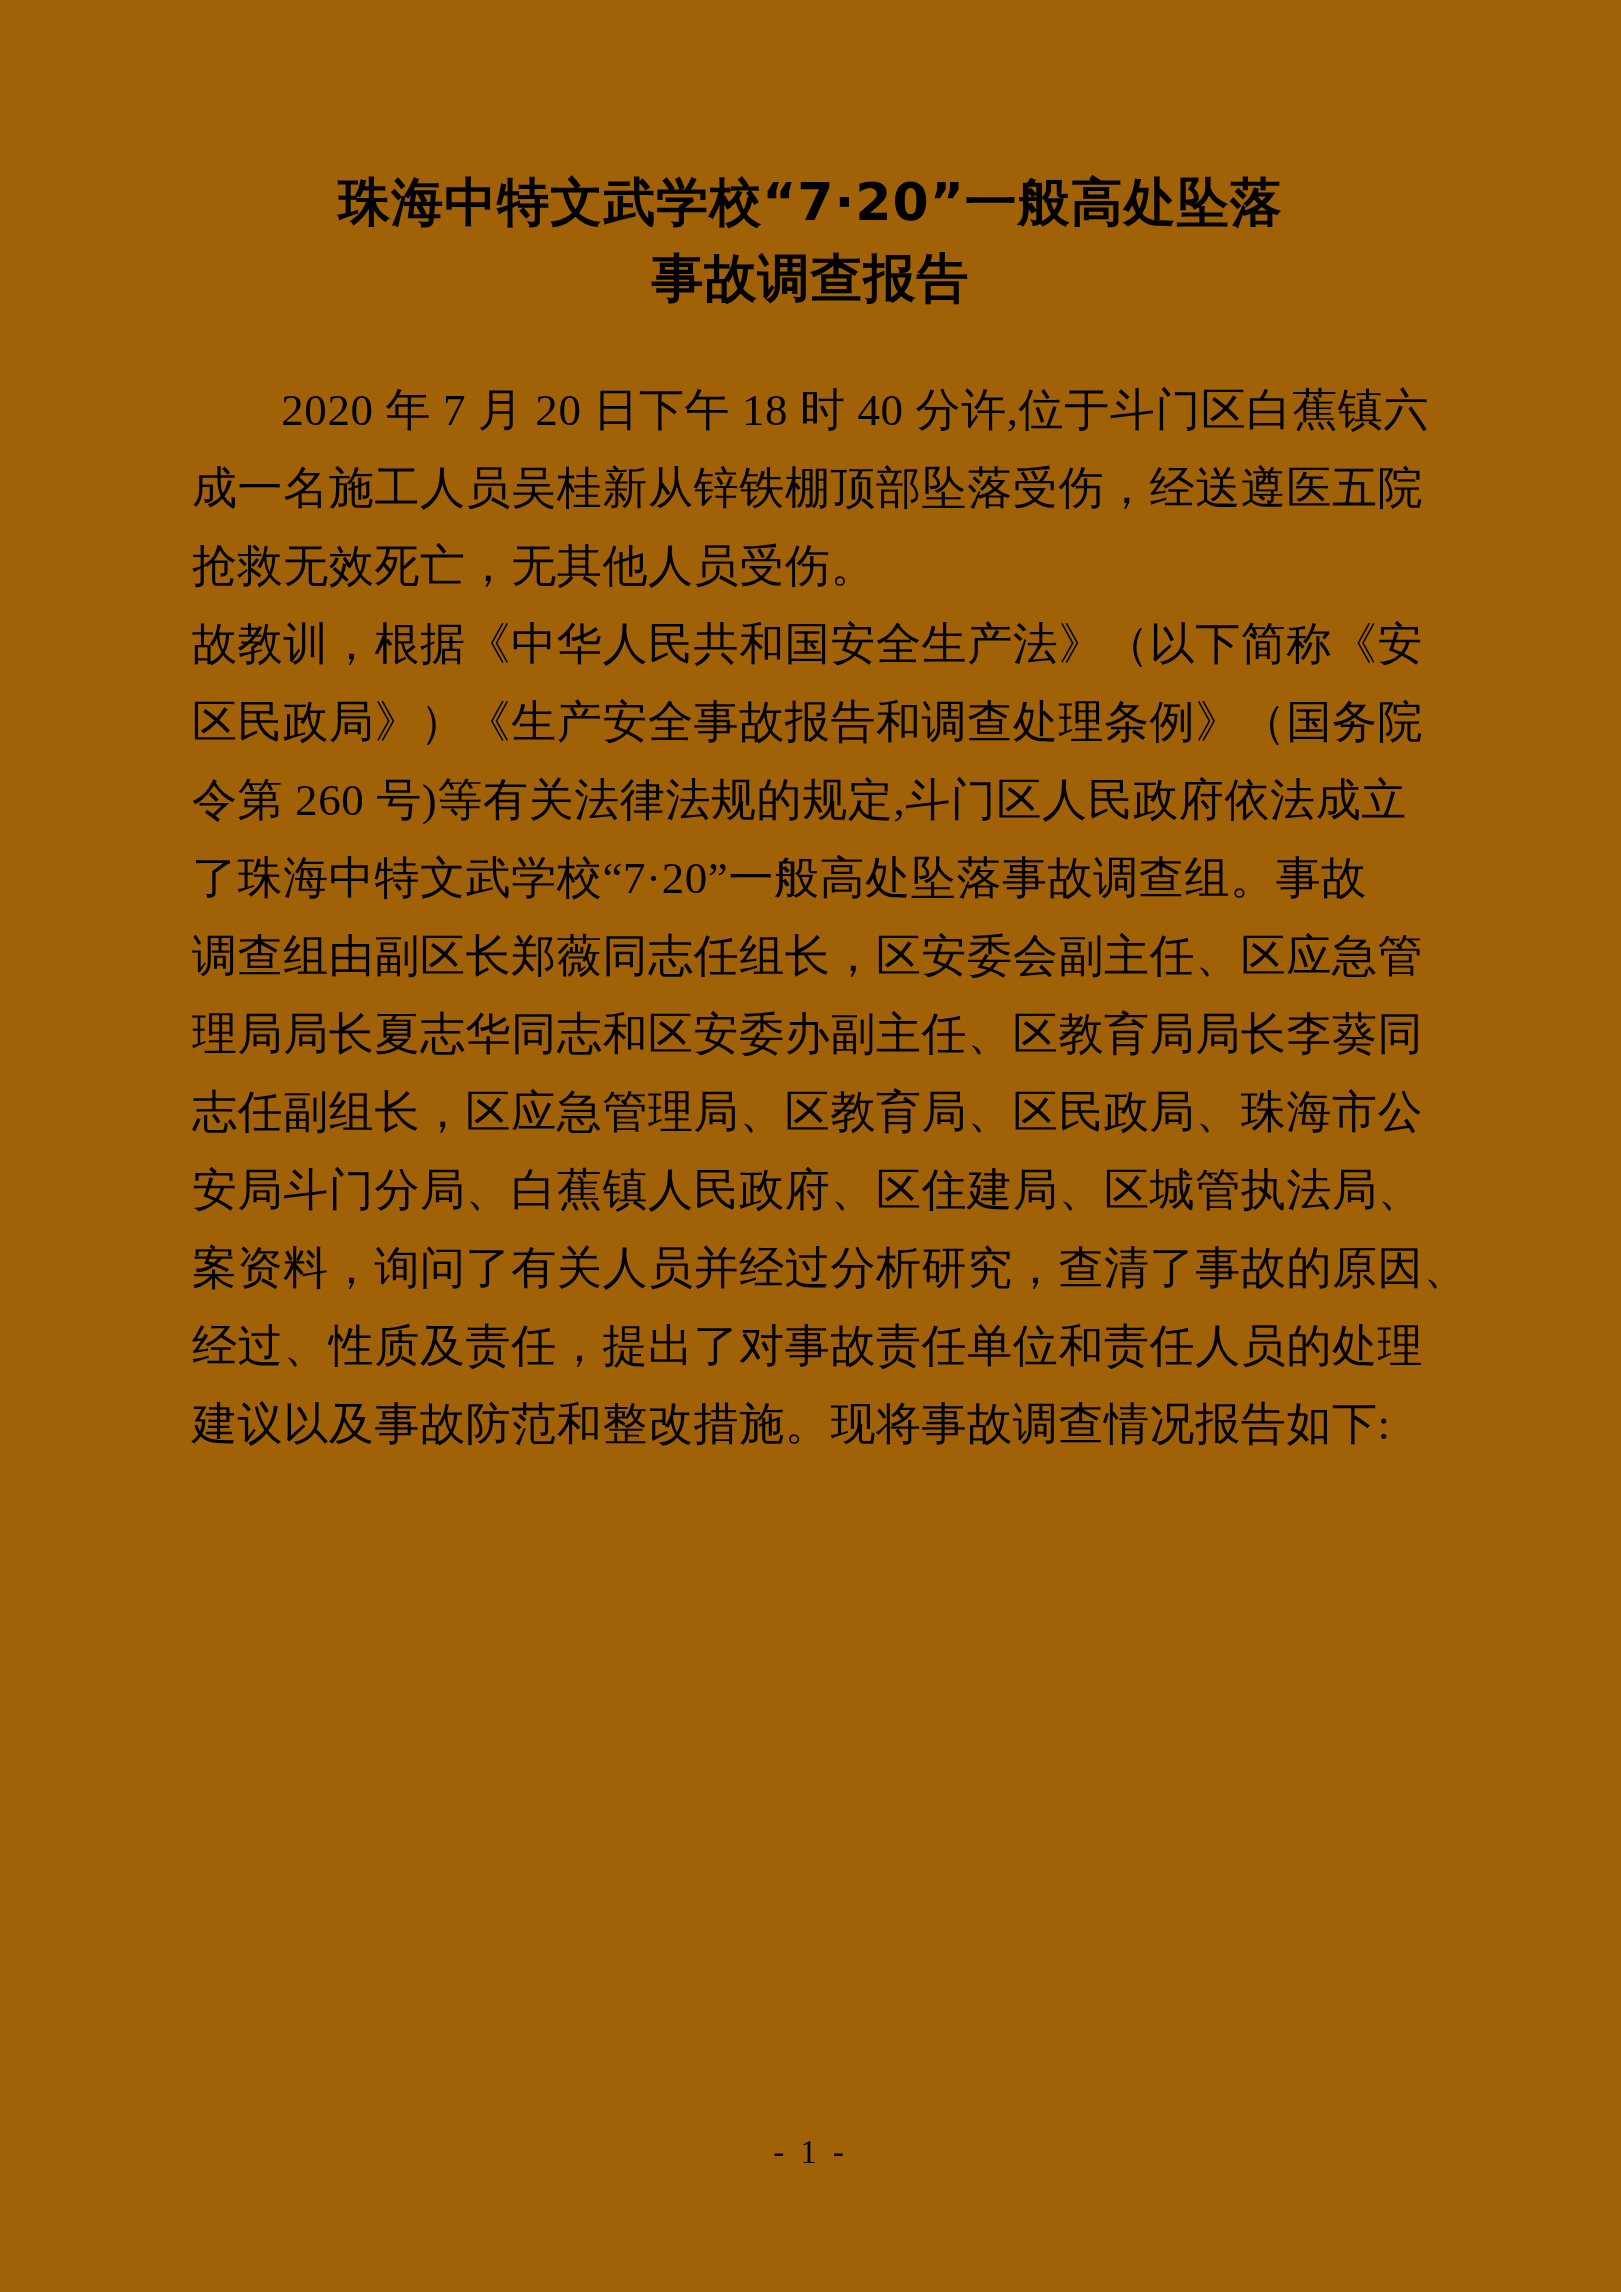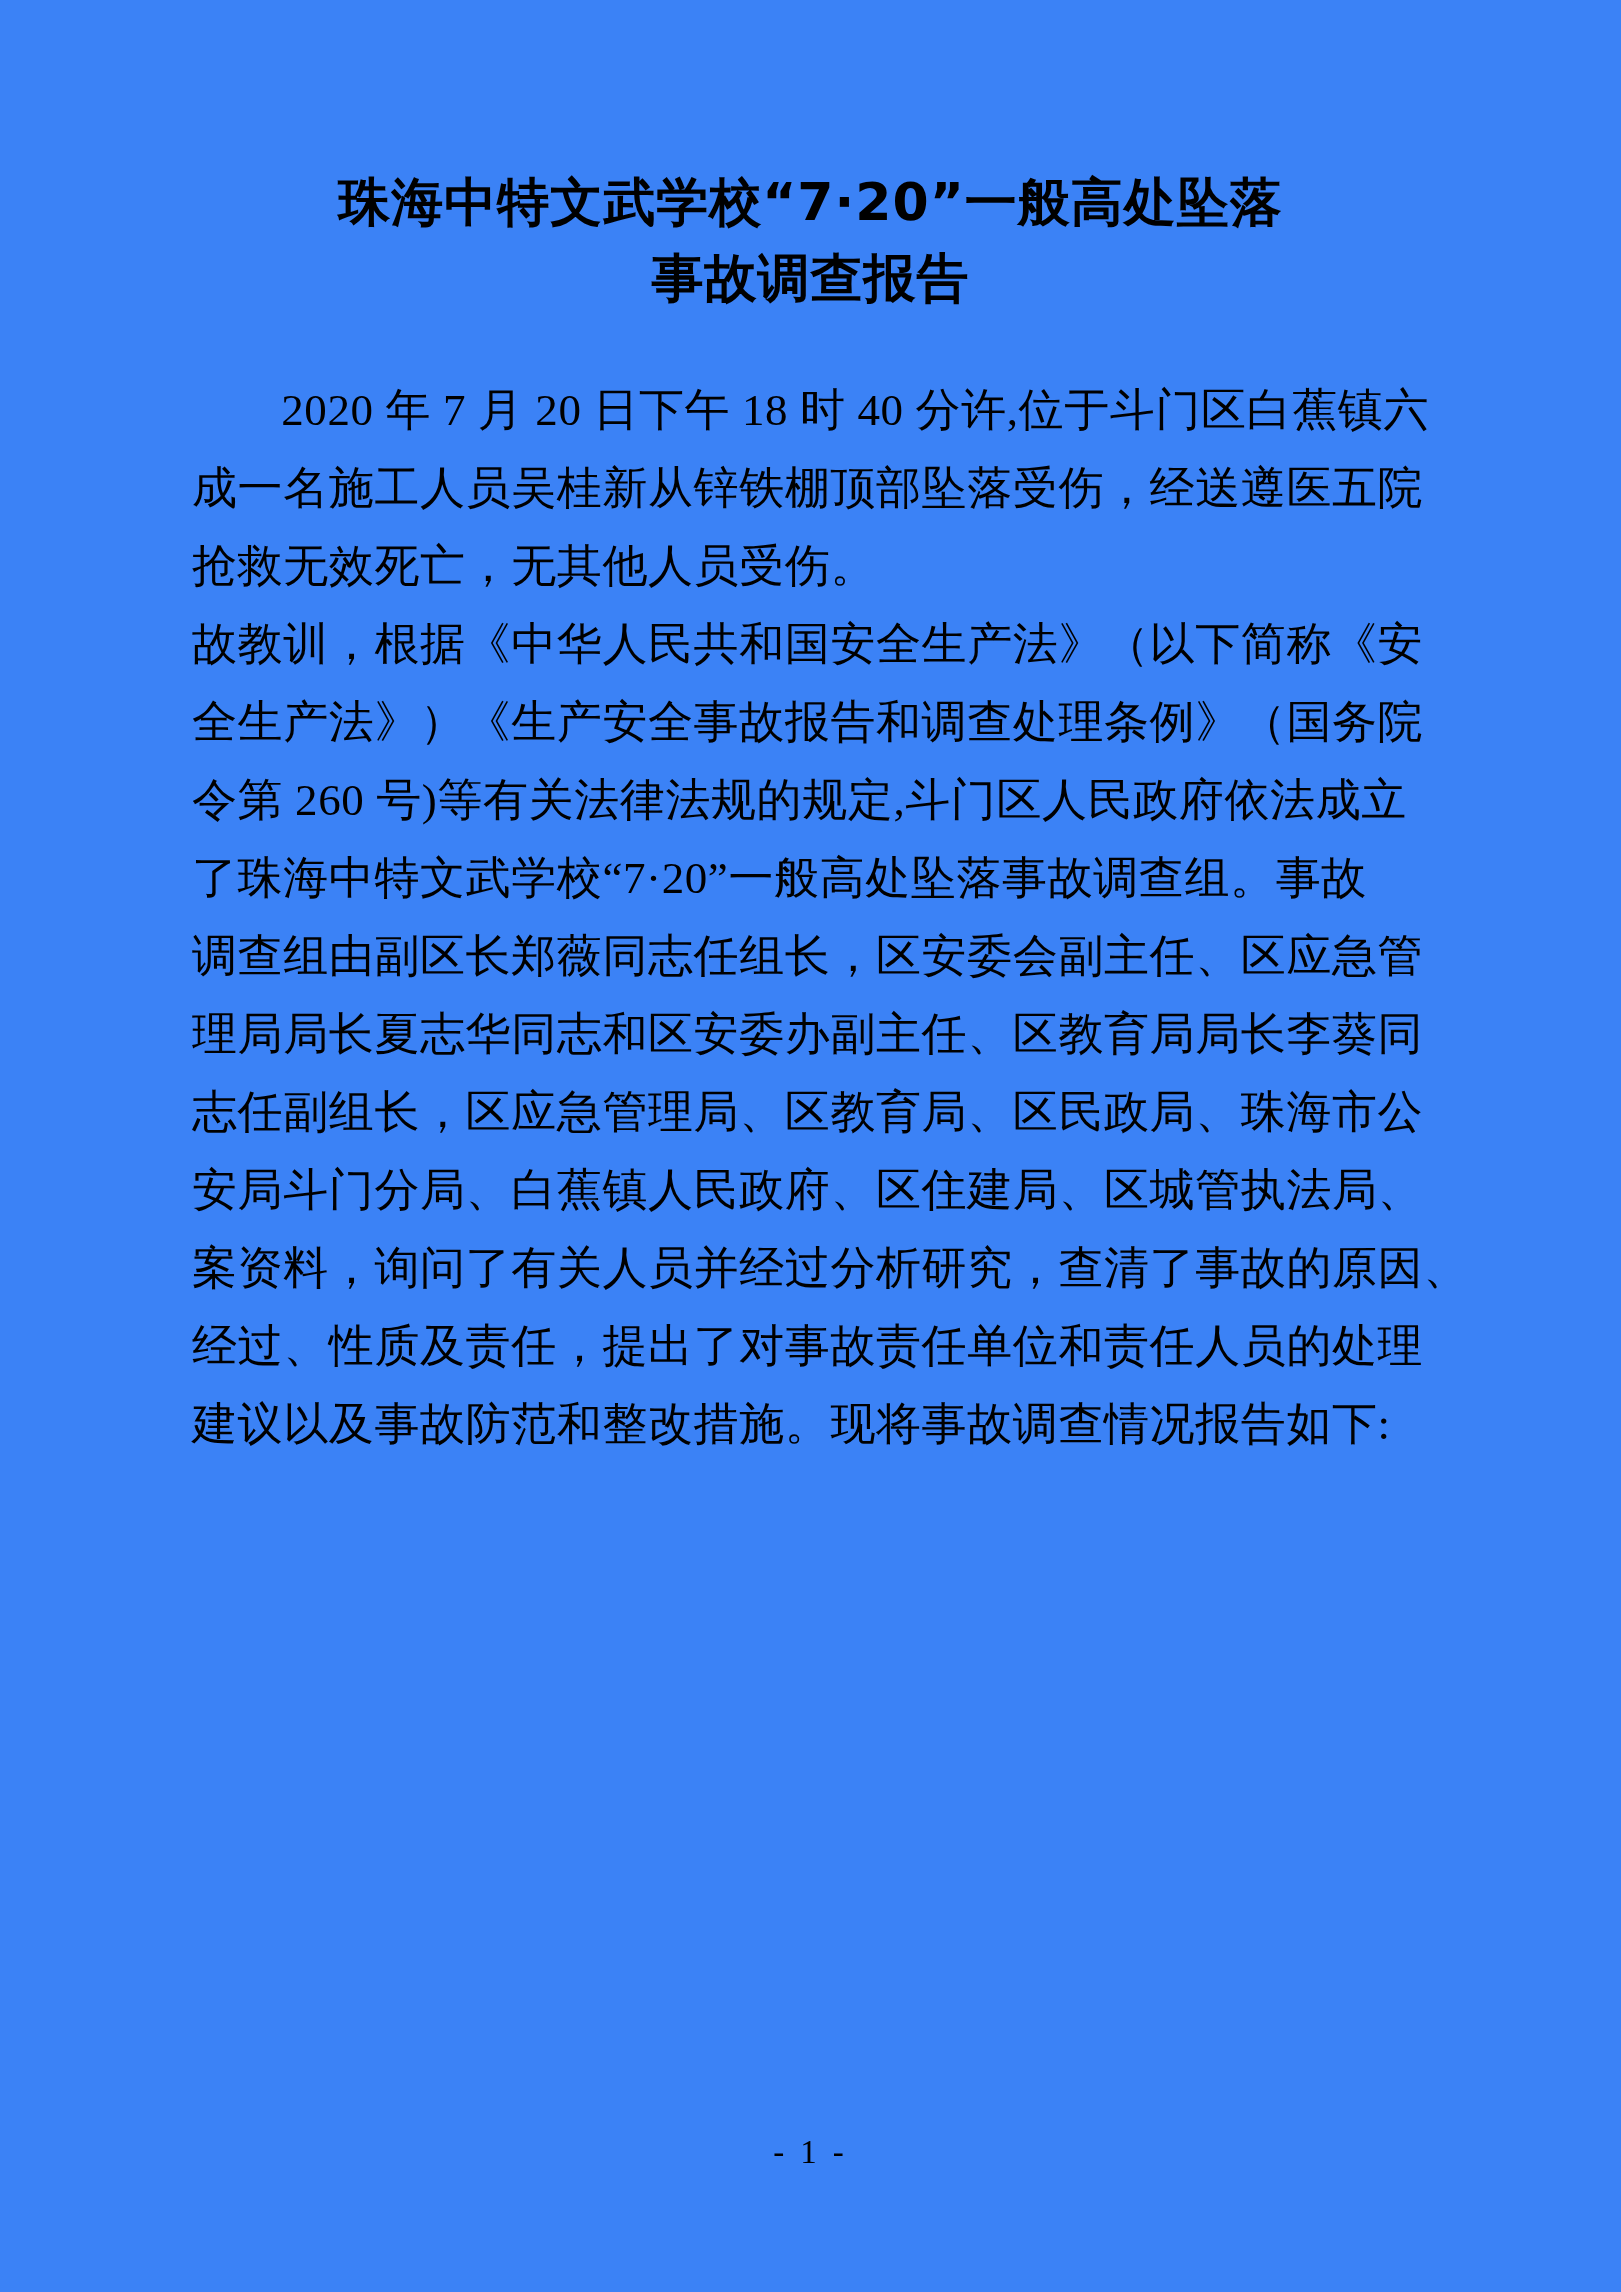--- a/index.html
+++ b/index.html
@@ -10,21 +10,21 @@
   }
   body {
     font-family: "Liberation Serif", "DejaVu Serif", serif;
     color: #000000;
   }
 
   .page {
     position: relative;
     width: 1621px;
     height: 2293px;
-    background: #3b82f6;
+    background: #a16207;
     margin: 0 auto;
     overflow: hidden;
     box-sizing: border-box;
   }
 
   
   .content {
     position: absolute;
     left: 192px;
     top: 0;
@@ -116,21 +116,21 @@
             <span>成一名施工人员吴桂新从锌铁棚顶部坠落受伤，经送遵医五院</span>
           </span>
         <span class="line"><span>抢救无效死亡，无其他人员受伤。</span></span>
       </p>
 
       <p class="para">
         <span class="line justify">
             <span>故教训，根据《中华人民共和国安全生产法》（以下简称《安</span>
           </span>
         <span class="line justify">
-            <span>全生产法》）《生产安全事故报告和调查处理条例》（国务院</span>
+            <span>区民政局》）《生产安全事故报告和调查处理条例》（国务院</span>
           </span>
         <span class="line justify">
             <span>令第 260 号)等有关法律法规的规定,斗门区人民政府依法成立</span>
           </span>
         <span class="line justify">
             <span>了珠海中特文武学校“7·20”一般高处坠落事故调查组。事故</span>
           </span>
         <span class="line justify">
             <span>调查组由副区长郑薇同志任组长，区安委会副主任、区应急管</span>
           </span>

